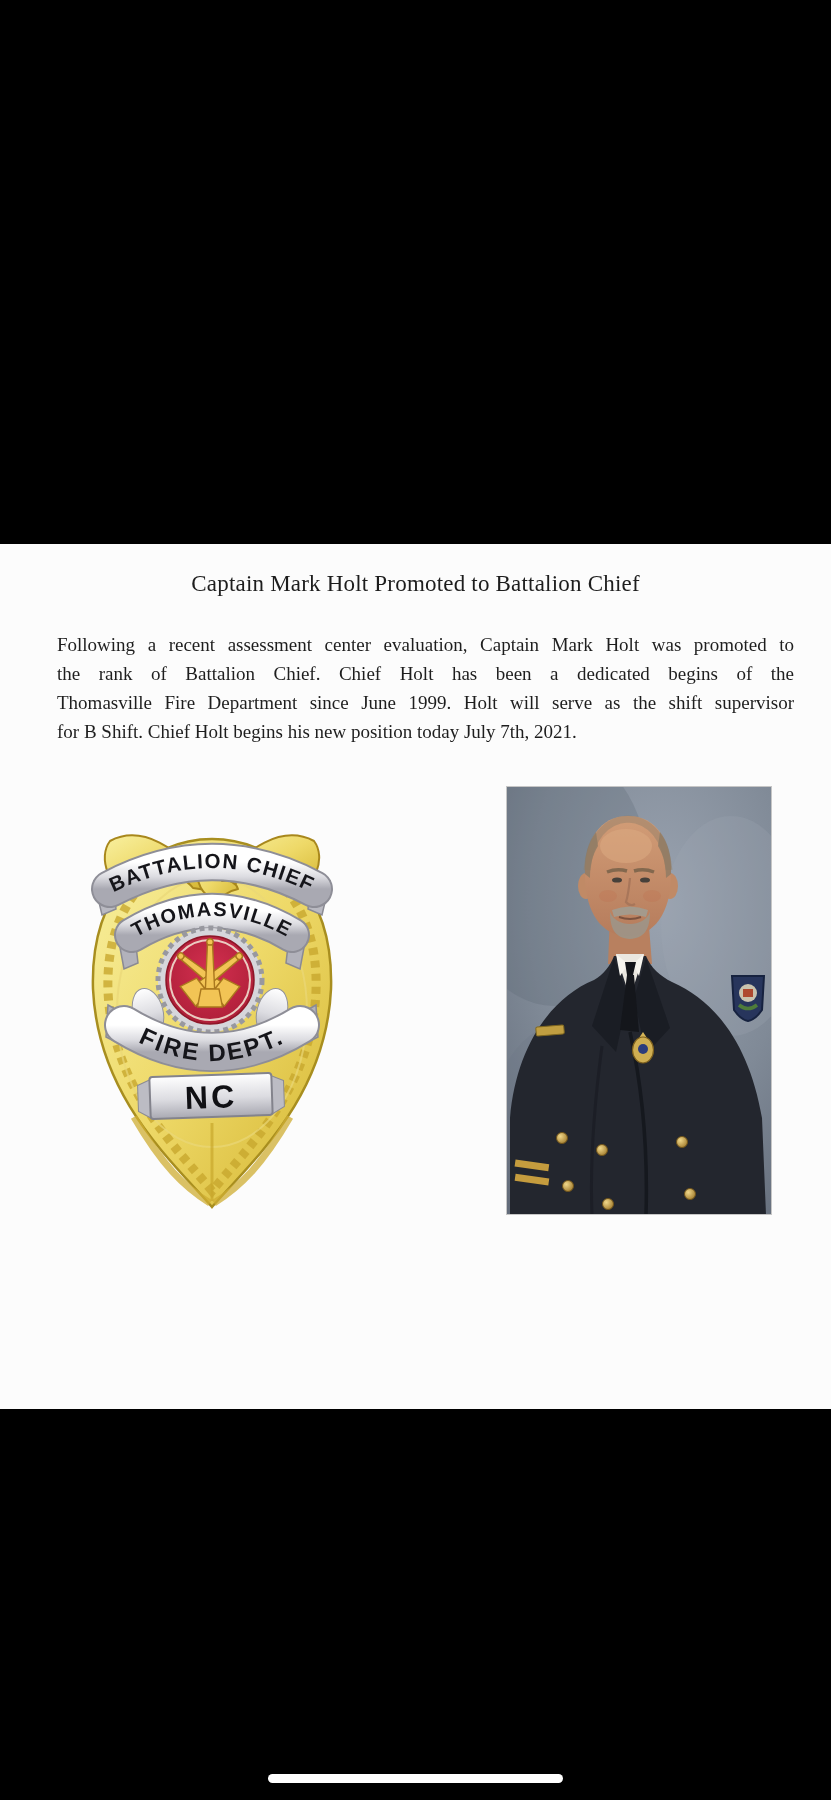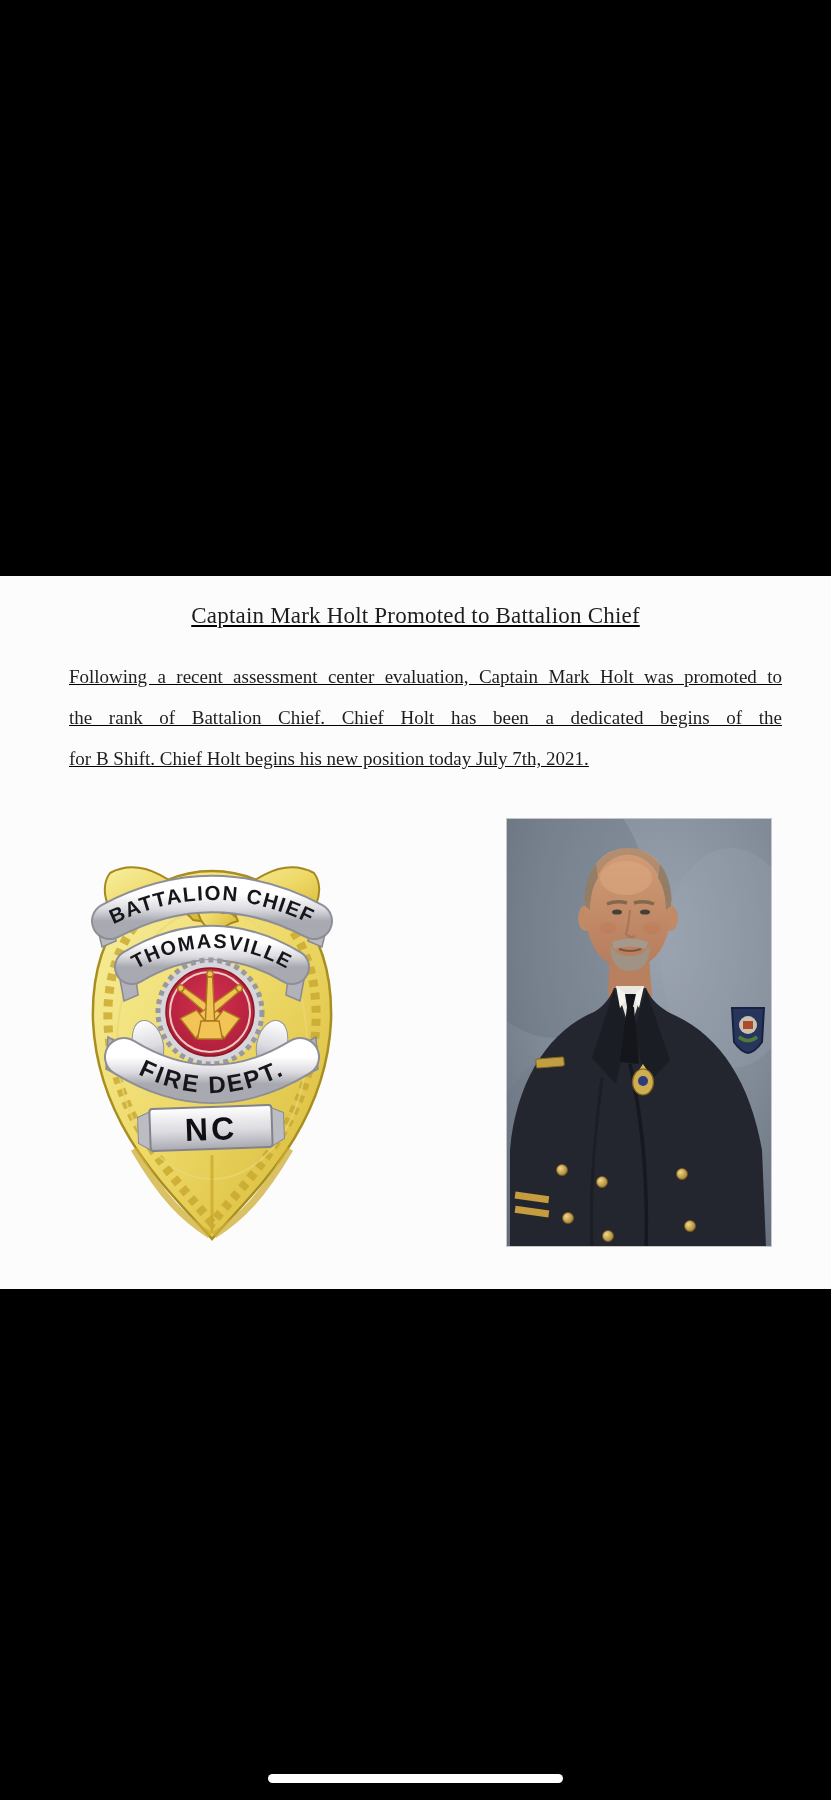--- a/index.html
+++ b/index.html
@@ -4,31 +4,31 @@
 <title></title>
 <style>
   html,body{margin:0;padding:0;}
   body{
     width:831px;height:1800px;background:#000;overflow:hidden;position:relative;
     font-family:"Liberation Serif", serif;
   }
   .screen{position:absolute;inset:0;}
   
   .sheet{
-    position:absolute;left:0;top:576px;width:831px;height:713px;
-    background:#fcfcfc;overflow:hidden;text-decoration:underline;
+    position:absolute;left:0;top:544px;width:831px;height:865px;
+    background:#fcfcfc;overflow:hidden;
   }
   .title{
     margin:0;padding-top:26px;
     font-size:23px;line-height:27px;font-weight:400;
     color:#1d1d1d;text-align:center;letter-spacing:0.2px;
   }
   .body-text{margin:35px 33px 0 53px;}
   .body-text p{
-    margin:16px;font-size:19px;line-height:25px;color:#1e1e1e;
+    margin:4px;font-size:19px;line-height:25px;color:#1e1e1e;
   }
   .body-text p.just{text-align:justify;text-align-last:justify;}
   .fig{position:absolute;margin:0;padding:0;}
   .badge-fig{left:78px;top:243px;width:268px;height:427px;}
   .portrait-fig{left:506px;top:242px;width:266px;height:429px;}
   .home-indicator{
     position:absolute;left:268px;bottom:17px;width:295px;height:9px;
     border-radius:5px;background:#fff;
   }
   svg text{font-family:"Liberation Sans", sans-serif;}
@@ -38,20 +38,21 @@
 
 <div class="screen">
 
   <section class="sheet">
 
     <h1 class="title">Captain Mark Holt Promoted to Battalion Chief</h1>
 
     <div class="body-text">
       <p class="just">Following a recent assessment center evaluation, Captain Mark Holt was promoted to</p>
       <p class="just">the rank of Battalion Chief. Chief Holt has been a dedicated begins of the</p>
+      <p class="just">Thomasville Fire Department since June 1999. Holt will serve as the shift supervisor</p>
       <p>for B Shift. Chief Holt begins his new position today July 7th, 2021.</p>
     </div>
 
     <figure class="fig badge-fig">
       <svg viewBox="0 0 268 427" width="268" height="427" xmlns="http://www.w3.org/2000/svg" xmlns:xlink="http://www.w3.org/1999/xlink">
         <defs>
           <linearGradient id="gGold" x1="0" y1="0" x2="1" y2="1">
             <stop offset="0" stop-color="#f8f0a0"></stop>
               <stop offset="0.5" stop-color="#eed968"></stop>
               <stop offset="1" stop-color="#d4b531"></stop>

